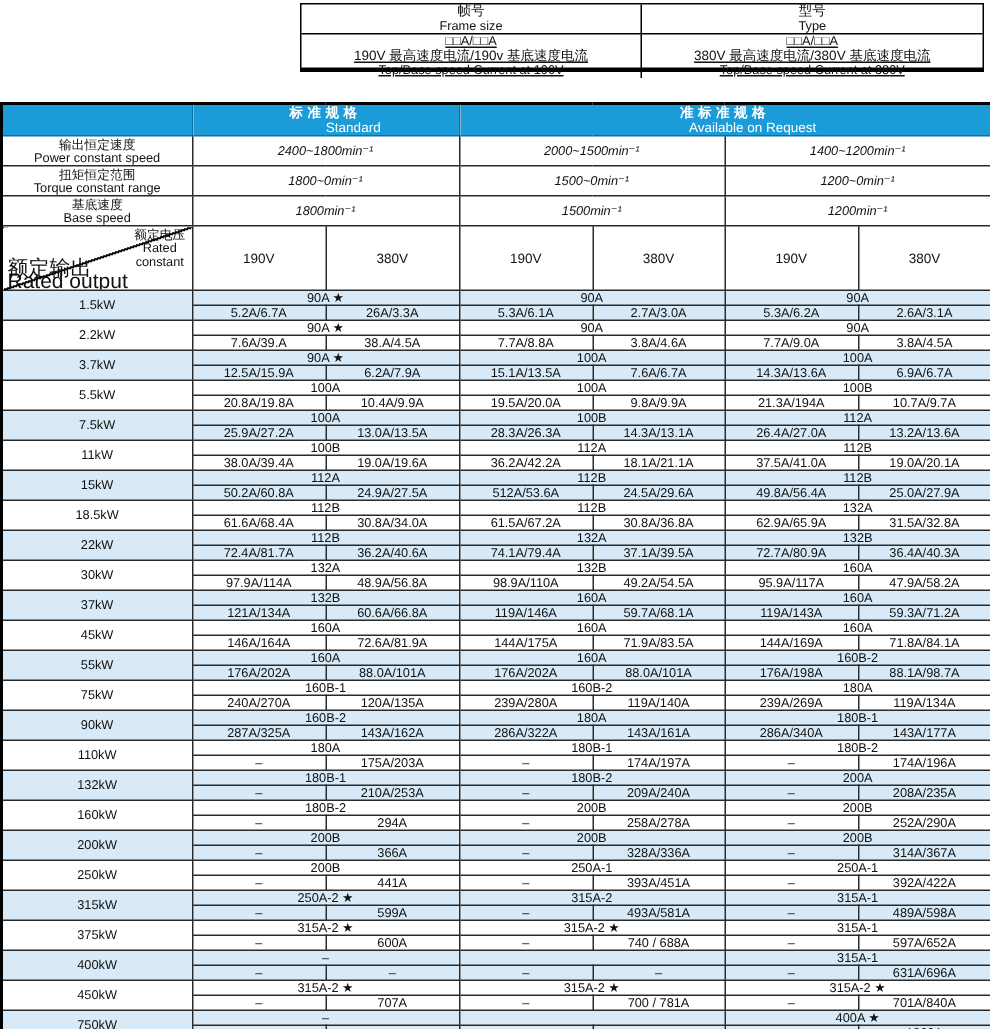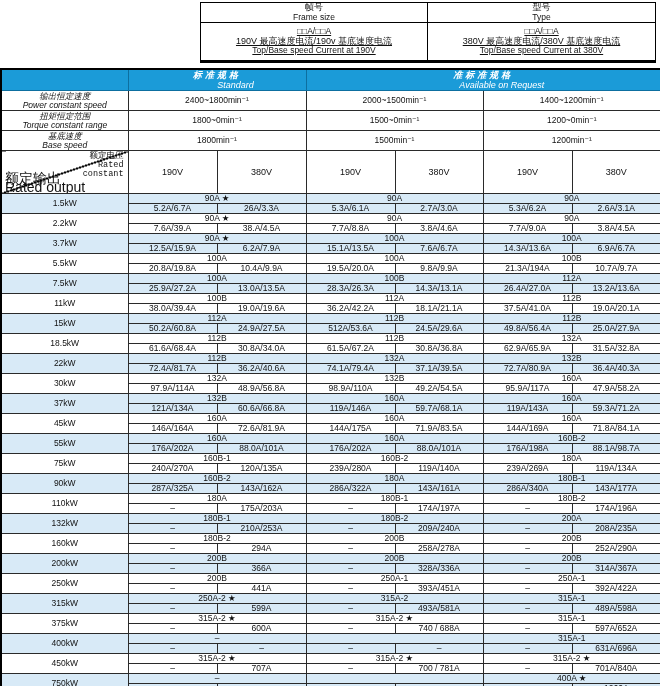--- a/index.html
+++ b/index.html
@@ -3,21 +3,21 @@
 <meta charset="utf-8">
 <style>
   html,body{margin:0;padding:0;}
   body{
     width:660px;height:686px;background:#fff;position:relative;
     font-family:"Liberation Sans","DejaVu Sans",sans-serif;color:#111;
     -webkit-font-smoothing:antialiased;
   }
   
   .topbox{
-    position:absolute;left:200px;top:2px;width:456px;height:61px;
+    position:absolute;left:200px;top:2px;width:456px;height:46px;
     border:1px solid #000;border-bottom:3px solid #000;
     display:grid;grid-template-columns:1fr 1fr;grid-template-rows:20px 1fr;
     box-sizing:border-box;background:#fff;
   }
   .topbox .cell{
     border-right:1px solid #000;border-bottom:1px solid #000;
     display:flex;flex-direction:column;justify-content:center;align-items:center;
     text-align:center;line-height:9.5px;font-size:8.5px;
   }
   .topbox .cell:nth-child(2n){border-right:none;}
@@ -31,39 +31,38 @@
   }
   table.main td{
     border:1px solid #2a2a2a;padding:0;text-align:center;vertical-align:middle;
     font-size:8.5px;line-height:9px;overflow:hidden;white-space:nowrap;
   }
   td.gb{border-left:2px solid #000;}      
   td.lab{border-right:2px solid #000;}    
   tr.hdr-blue td{
     background:var(--header-blue,#1b9bd8);color:#fff;height:20px;
     border-color:#0d6fa0;
-    font-style:italic;
   }
   .hdr-cn{font-size:9px;font-weight:bold;letter-spacing:3px;line-height:10px;}
   .hdr-en{font-size:9px;line-height:10px;padding-left:37px;}
   tr.spec td{height:19px;}
-  .lab2{line-height:9.5px;font-size:8.5px;font-style:italic;}
+  .lab2{line-height:9.5px;font-size:8.5px;}
   tr.volt td{height:42px;font-size:9px;}
   td.diag{
     position:relative;
     background-image:linear-gradient(to bottom right,
       transparent calc(50% - 0.7px),#000 calc(50% - 0.7px),
       #000 calc(50% + 0.7px),transparent calc(50% + 0.7px));
   }
-  .diag .tr{position:absolute;top:1px;right:4px;text-align:right;font-size:8.5px;line-height:9px;font-family:Liberation Mono, monospace;}
+  .diag .tr{position:absolute;top:1px;right:4px;font-size:8.5px;line-height:9px;}
   .diag .bl{position:absolute;bottom:1px;left:3px;text-align:left;font-size:14px;line-height:9px;}
   tr.frame-row td,tr.current-row td{height:9px;font-size:8.5px;}
   tr.band-blue td{background:var(--band-blue,#d8eaf7);}
   td.power{font-size:9px;}
-  .spec-val{font-size:9px;}
+  .spec-val{font-size:9px;font-style:italic;}
 </style>
 </head>
 <body>
 
 <div class="topbox">
   <div class="cell">
     <div class="cn">帧号</div>
     <div>Frame size</div>
   </div>
   <div class="cell">

